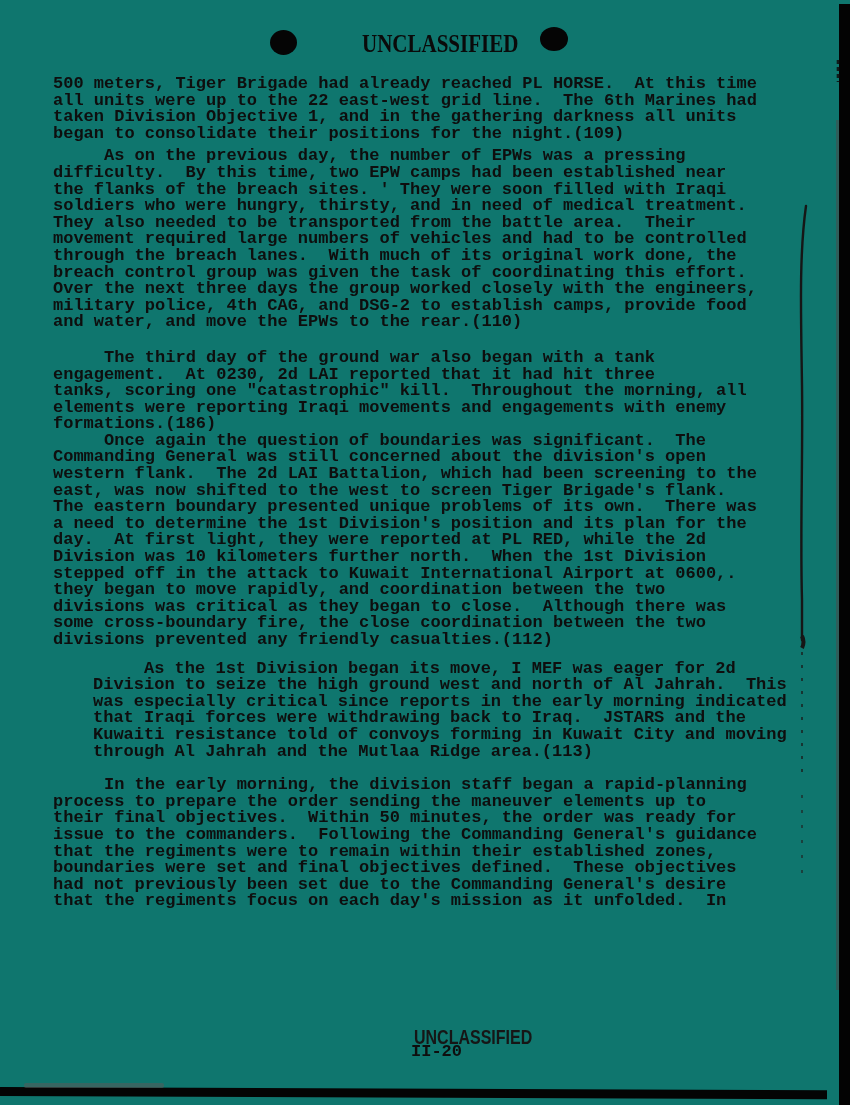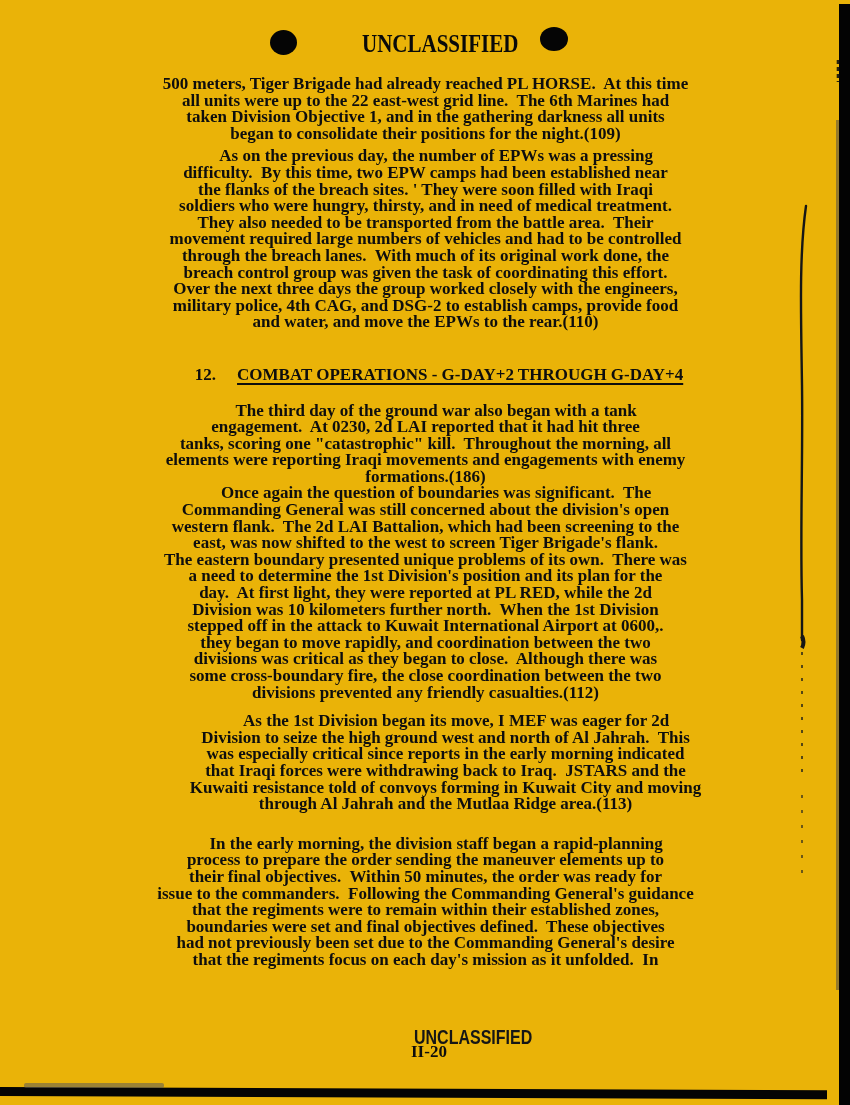--- a/index.html
+++ b/index.html
@@ -1,49 +1,48 @@
 <!DOCTYPE html>
 <html><head>
 <meta charset="utf-8">
 <style>
   html,body{margin:0;padding:0;background:#e8e8e8;}
   .page{
     position:relative;
     width:850px;height:1105px;
-    background:#eab308;
+    background:#0f766e;
     overflow:hidden;
     font-family:"Liberation Mono", monospace;
   }
   
   .stamp-dot{position:absolute;background:#050505;border-radius:50%;}
   .dot-left{left:270px;top:30px;width:27px;height:25px;}
   .dot-right{left:540px;top:27px;width:28px;height:24px;}
   .doc-title{
     position:absolute;left:362px;top:31px;
     font-family:"Liberation Serif", serif;
     font-weight:bold;font-size:25px;line-height:26px;
     color:#0a0a0a;letter-spacing:0px;
     transform:scaleX(0.84);transform-origin:left top;
     white-space:nowrap;
   }
   
   .body-col{
     position:absolute;left:53px;top:76px;width:745px;
-    font-family:Liberation Serif, serif;
+    font-family:Liberation Mono, monospace;
     font-weight:700;
     font-size:17px;line-height:16.6px;
     color:#0e0e0e;
-    text-align:center;
   }
   .para{margin:0;white-space:pre-wrap;}
   .mt-std{margin-top:6px;}
   .mt-p3{margin-top:19px;}
   .mt-p4{}
   .mt-p5{margin-top:12px;margin-left:40px;}
-  .mt-p6{margin-top:23px;}
+  .mt-p6{margin-top:17px;}
   .sect-heading{
     margin-top:36px;
     padding-left:27px;
     white-space:nowrap;
   }
   .sect-num{display:inline-block;margin-right:21px;}
   .sect-title{
     text-decoration:underline;
     text-decoration-thickness:2px;
     text-underline-offset:3px;
@@ -51,21 +50,21 @@
   
   .footer-class{
     position:absolute;left:414px;top:1026px;
     font-family:"Liberation Sans", sans-serif;
     font-size:20px;line-height:22px;color:#161616;font-weight:bold;
     transform:scaleX(0.80);transform-origin:left top;
     white-space:nowrap;
   }
   .footer-page{
     position:absolute;left:411px;top:1043px;
-    font-family:Liberation Serif, serif;
+    font-family:Liberation Mono, monospace;
     font-weight:700;font-size:17px;line-height:17px;color:#0e0e0e;
     white-space:nowrap;
   }
   
   .edge-bar-right{
     position:absolute;left:839px;top:4px;width:11px;height:1101px;
     background:#030303;
   }
   .edge-bar-soft{
     position:absolute;left:836px;top:120px;width:3px;height:870px;
@@ -101,21 +100,20 @@
 the flanks of the breach sites. ' They were soon filled with Iraqi
 soldiers who were hungry, thirsty, and in need of medical treatment.
 They also needed to be transported from the battle area.  Their
 movement required large numbers of vehicles and had to be controlled
 through the breach lanes.  With much of its original work done, the
 breach control group was given the task of coordinating this effort.
 Over the next three days the group worked closely with the engineers,
 military police, 4th CAG, and DSG-2 to establish camps, provide food
 and water, and move the EPWs to the rear.(110)</p>
 
-    <div class="sect-heading"><span class="sect-num">12.</span><span class="sect-title">COMBAT OPERATIONS - G-DAY+2 THROUGH G-DAY+4</span></div>
 
     <p class="para mt-p3">     The third day of the ground war also began with a tank
 engagement.  At 0230, 2d LAI reported that it had hit three
 tanks, scoring one "catastrophic" kill.  Throughout the morning, all
 elements were reporting Iraqi movements and engagements with enemy
 formations.(186)</p>
     <p class="para mt-p4">     Once again the question of boundaries was significant.  The
 Commanding General was still concerned about the division's open
 western flank.  The 2d LAI Battalion, which had been screening to the
 east, was now shifted to the west to screen Tiger Brigade's flank.

